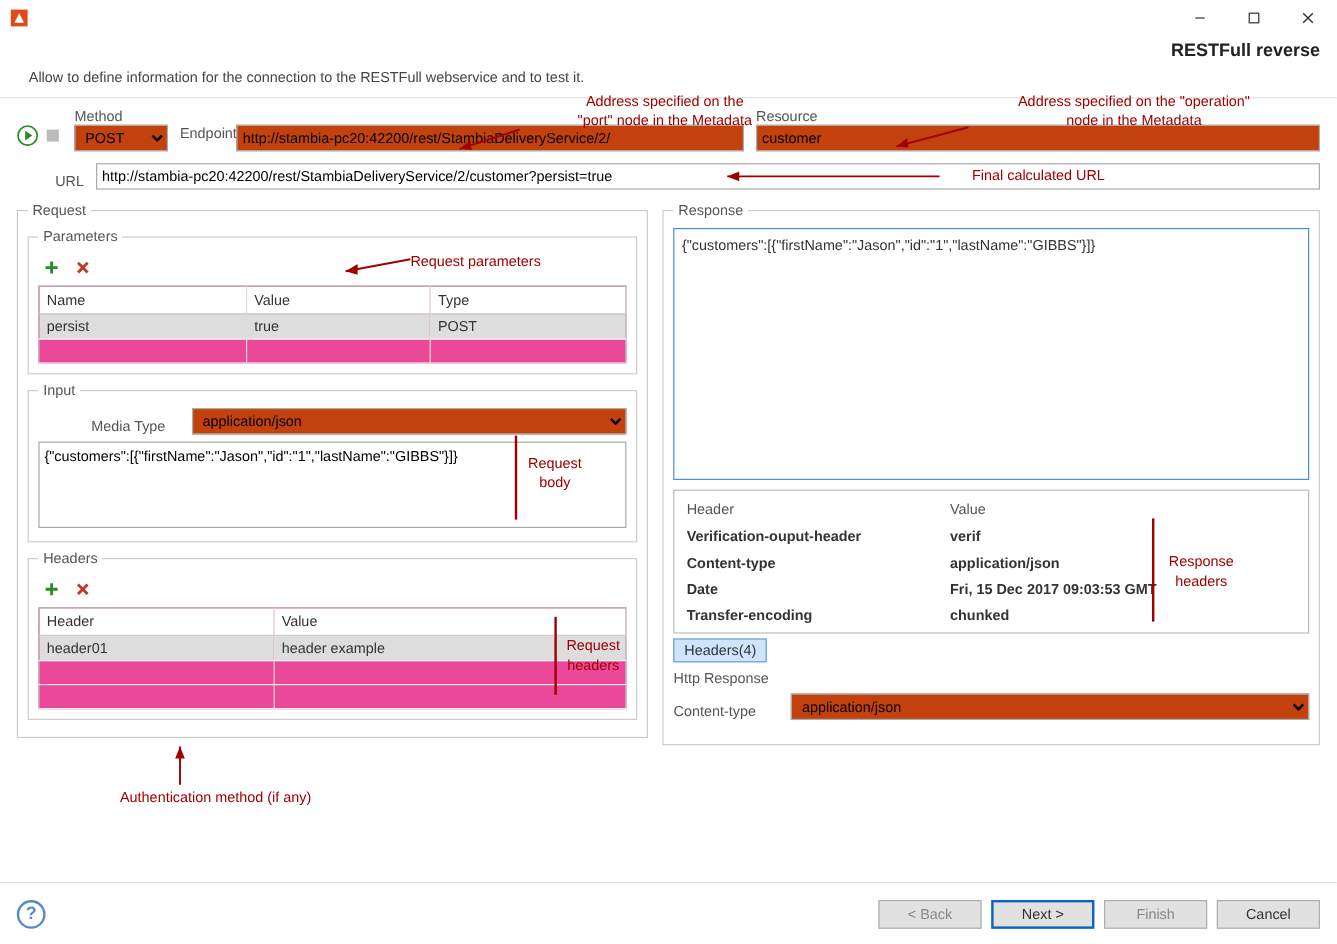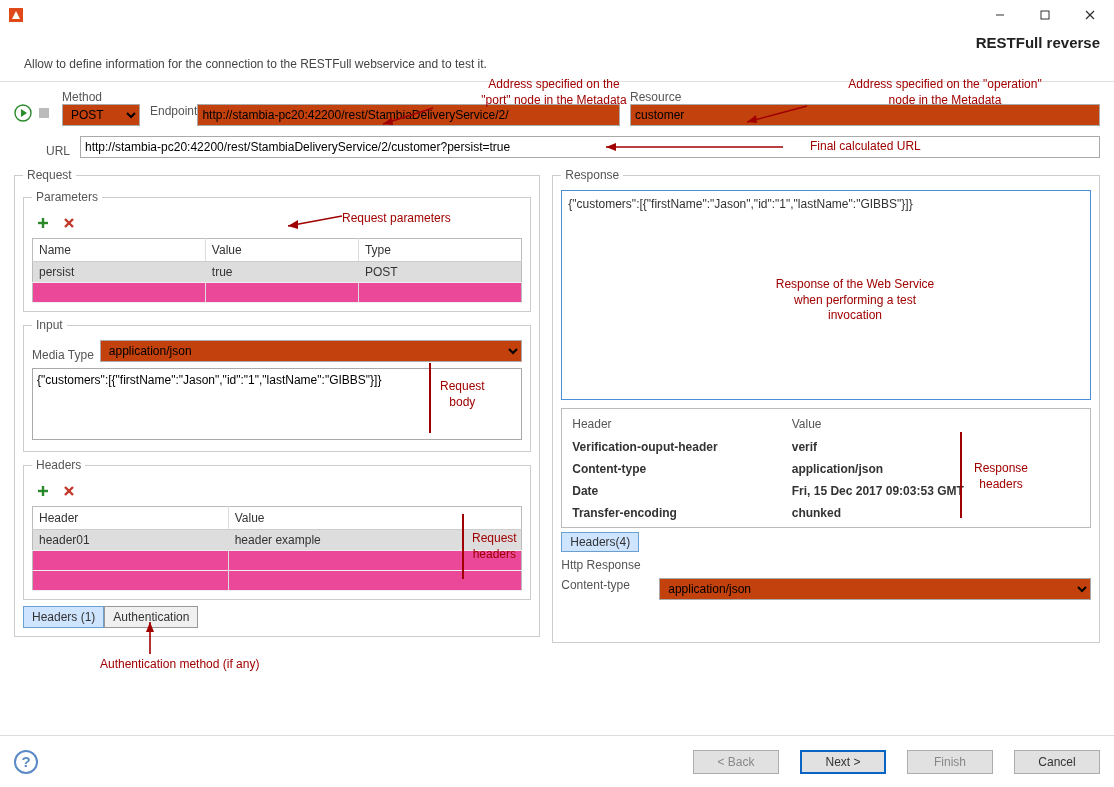--- a/index.html
+++ b/index.html
@@ -58,34 +58,34 @@
   .anno { position:absolute; color:#a00000; font-size:13px; text-align:center; pointer-events:none; line-height:1.2; }
   .arrow { position:absolute; pointer-events:none; }
   .arrow svg { overflow:visible; }
   .arrow polyline, .arrow line { stroke:#a00000; stroke-width:1.6; fill:none; }
   .arrow polygon { fill:#a00000; }
   .redbar { position:absolute; width:2px; background:#a00000; pointer-events:none; }
 
   
   .footer { position:absolute; bottom:0; left:0; right:0; height:52px; border-top:1px solid #ddd; display:flex; align-items:center; justify-content:space-between; padding:0 14px; }
   .footer .fleft { display:flex; align-items:center; }
-  .footer .fright { display:flex; gap:21px; }
+  .footer .fright { display:flex; gap:8px; }
   .btn { min-width:86px; height:24px; border:1px solid #adadad; background:#e1e1e1; padding:0 14px; display:inline-flex; align-items:center; justify-content:center; cursor:pointer; }
   .btn.dis { color:#888; }
   .btn.default { border:2px solid #0a64c4; background:#e1e1e1; }
   .help-icon { width:24px; height:24px; border:2px solid #5a8ac6; color:#5a8ac6; border-radius:50%; display:flex; align-items:center; justify-content:center; font-weight:bold; font-size:15px; }
 
   
   .resp-table { width:100%;}
   .resp-table th { text-align:left; font-weight:normal; color:#555; padding:4px 6px; }
   .resp-table td { padding:3px 6px; color:#333;font-weight:bold; }
 
   .headers-tab-pill { display:inline-block; padding:2px 8px; border:1px solid #6a9fd4; background:#cfe4ff; margin-top:4px; cursor:pointer; }
 
-  .kvrow { display:flex; align-items:flex-start; gap:6px; margin-top:6px; }
+  .kvrow { display:flex; align-items:flex-end; gap:6px; margin-top:6px; }
   .kvrow label { min-width:92px; }
   .kvrow input, .kvrow select { flex:1; }
 
   .playbtn svg { width:18px; height:18px; }
 </style>
 </head>
 <body>
 
 <div class="titlebar">
   <div class="left">
@@ -200,21 +200,21 @@
                   <td></td>
                   <td></td>
                   <td></td>
                 </tr>
             </tbody>
           </table>
         </fieldset>
 
         <fieldset>
           <legend>Input</legend>
-          <div class="row" style="gap:6px;">
+          <div class="row" style="gap:22px;margin-left:44px;">
             <label class="small">Media Type</label>
             <select style="flex:1;">
               <option>application/json</option>
             </select>
           </div>
           <div style="position:relative; margin-top:6px;">
             <textarea style="width: 100%; height: 72px; overflow-x: scroll; white-space: nowrap;">{"customers":[{"firstName":"Jason","id":"1","lastName":"GIBBS"}]}</textarea>
           </div>
         </fieldset>
 
@@ -251,24 +251,20 @@
                   <td></td>
                 </tr>
               <tr class="emptycells">
                   <td></td>
                   <td></td>
                 </tr>
             </tbody>
           </table>
         </fieldset>
 
-        <div class="tabbar">
-          <div class="tab active">Headers (1)</div>
-          <div class="tab">Authentication</div>
-        </div>
       </fieldset>
     </div>
 
     <div class="colR">
       <fieldset style="height:100%;">
         <legend>Response</legend>
         <div style="border:1px solid #4a90d9; padding:6px; height:210px; overflow:auto; background:#fff;">
           <div style="white-space:pre;">{"customers":[{"firstName":"Jason","id":"1","lastName":"GIBBS"}]}</div>
         </div>
 
@@ -349,23 +345,20 @@
   <div class="redbar" style="left:462px; top:432px; height:65px;"></div>
   <div class="anno" style="left:472px; top:448px;"><span style="white-space:pre;">Request
 headers</span></div>
 
   <div class="anno" style="left:100px; top:574px;"><span>Authentication method (if any)</span></div>
   <div class="arrow" style="left:140px; top:534px;"><svg width="30" height="40">
         <polyline points="10,38 10,6"></polyline>
         <polygon points="10,6 6,16 14,16"></polygon>
       </svg></div>
 
-  <div class="anno" style="left:740px; top:194px; width:230px;"><span style="white-space:pre;">Response of the Web Service
-when performing a test
-invocation</span></div>
 
   <div class="redbar" style="left:960px; top:350px; height:86px;"></div>
   <div class="anno" style="left:974px; top:378px;"><span style="white-space:pre;">Response
 headers</span></div>
 
 </div>
 
 <div class="footer">
   <div class="fleft">
     <div class="help-icon">?</div>

